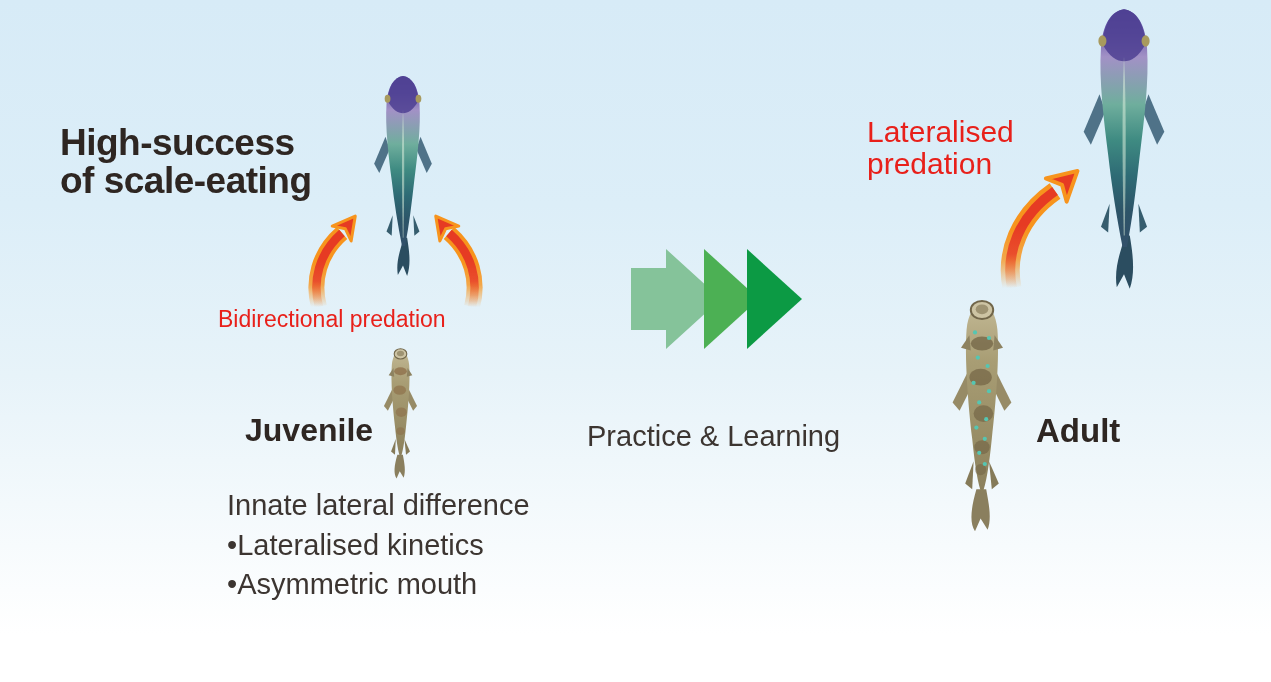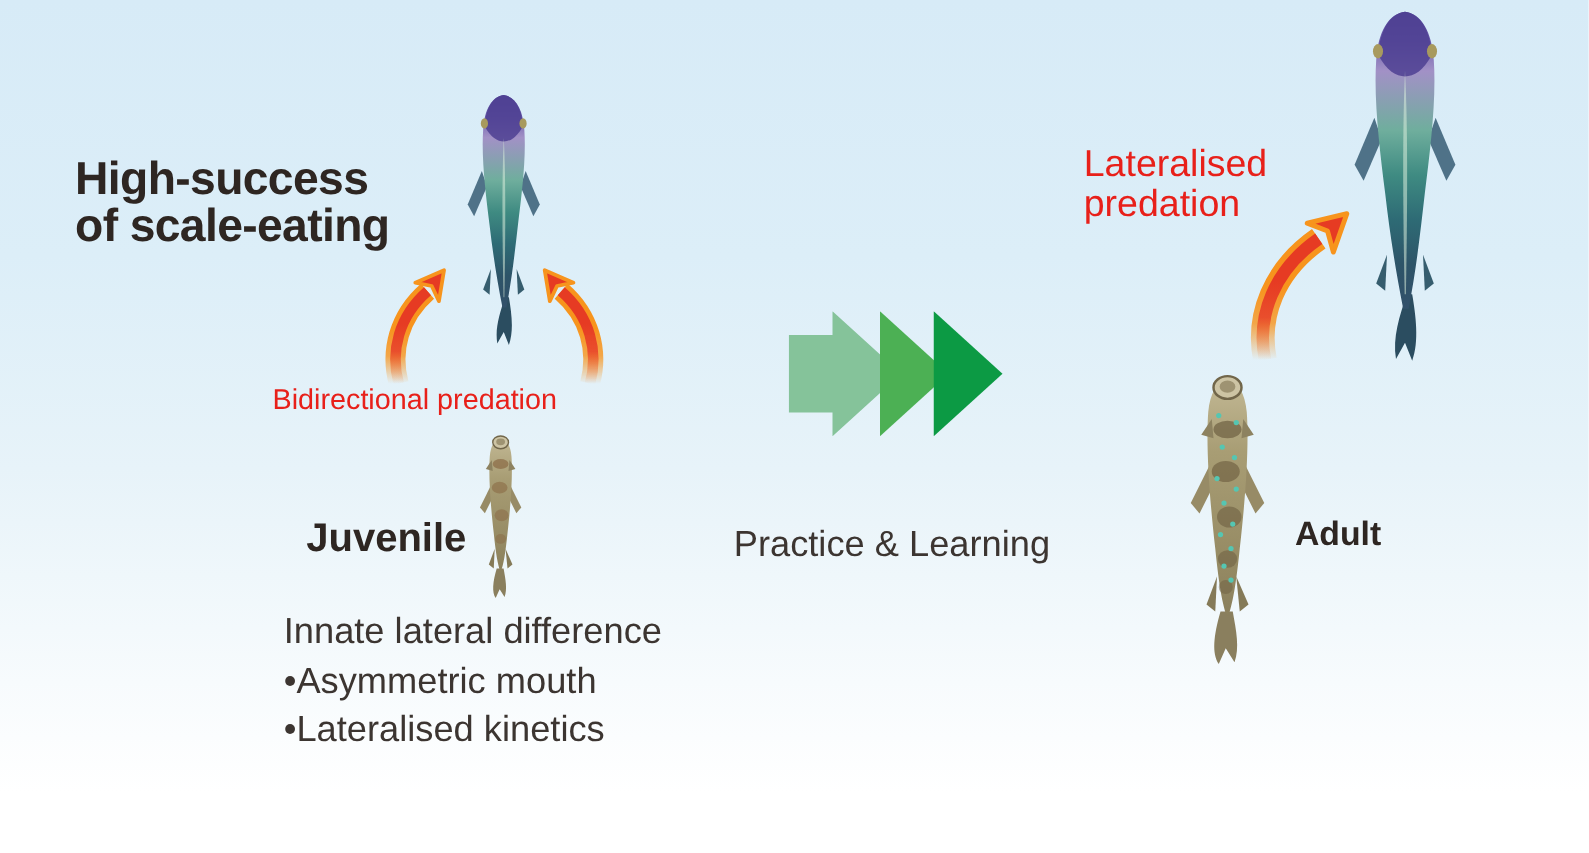--- a/index.html
+++ b/index.html
@@ -13,21 +13,21 @@
   .abs{position:absolute;}
   .title{
     left:60px;top:124px;
     font-size:37px;font-weight:bold;line-height:1.03;
     color:#2e2622;letter-spacing:-0.5px;white-space:nowrap;
   }
   .title span{display:block;}
   .low-success{left:459px;top:161px;font-size:29px;color:#3c3531;white-space:nowrap;}
   .bidirectional{left:218px;top:306px;font-size:23px;color:#e8201a;white-space:nowrap;}
   .juvenile{left:221px;top:412px;font-size:32px;font-weight:bold;color:#2e2622;white-space:nowrap;margin-left:24px;}
-  .adult{left:1036px;top:412px;font-size:27px;font-weight:bold;color:#2e2622;white-space:nowrap;}
+  .adult{left:1036px;top:412px;font-size:33px;font-weight:bold;color:#2e2622;white-space:nowrap;}
   .innate{left:227px;top:486px;font-size:29px;color:#3c3531;line-height:1.37;white-space:nowrap;}
   .practice{left:587px;top:384px;font-size:29px;color:#3c3531;white-space:nowrap;margin-top:36px;}
   .lateralised{left:867px;top:116px;font-size:30px;color:#e8201a;line-height:1.08;white-space:nowrap;}
   .lateralised span{display:block;}
   .fish-prey-1{left:370px;top:73px;width:66px;height:206px;}
   .fish-prey-2{left:1078px;top:5px;width:92px;height:288px;}
   .fish-juvenile{left:381px;top:346px;width:39px;height:134px;}
   .fish-adult{left:951px;top:296px;width:62px;height:238px;}
   .attack-arrow-left{left:297px;top:209px;width:70px;height:100px;}
   .attack-arrow-right{left:424px;top:209px;width:70px;height:100px;transform:scaleX(-1);}
@@ -146,22 +146,22 @@
       <ellipse cx="21" cy="56" rx="8" ry="6" fill="#8a6a45" opacity="0.6"></ellipse>
       <ellipse cx="23" cy="84" rx="7" ry="6" fill="#8a6a45" opacity="0.55"></ellipse>
       <ellipse cx="22" cy="108" rx="5.5" ry="5" fill="#8a6a45" opacity="0.5"></ellipse>
     </svg>
   </div>
 
   <div class="abs juvenile">Juvenile</div>
 
   <div class="abs innate">
     <div>Innate lateral difference</div>
+    <div>•Lateralised kinetics</div>
     <div>•Asymmetric mouth</div>
-    <div>•Lateralised kinetics</div>
   </div>
 
   <div class="abs green-arrows">
     <svg viewBox="0 0 174 100" aria-hidden="true">
       <path d="M0 19 H35 V0 L90 50 L35 100 V81 H0 Z" fill="#85c39a"></path>
       <path d="M73 0 L128 50 L73 100 Z" fill="#4cb054"></path>
       <path d="M116 0 L171 50 L116 100 Z" fill="#0c9a44"></path>
     </svg>
   </div>
 

